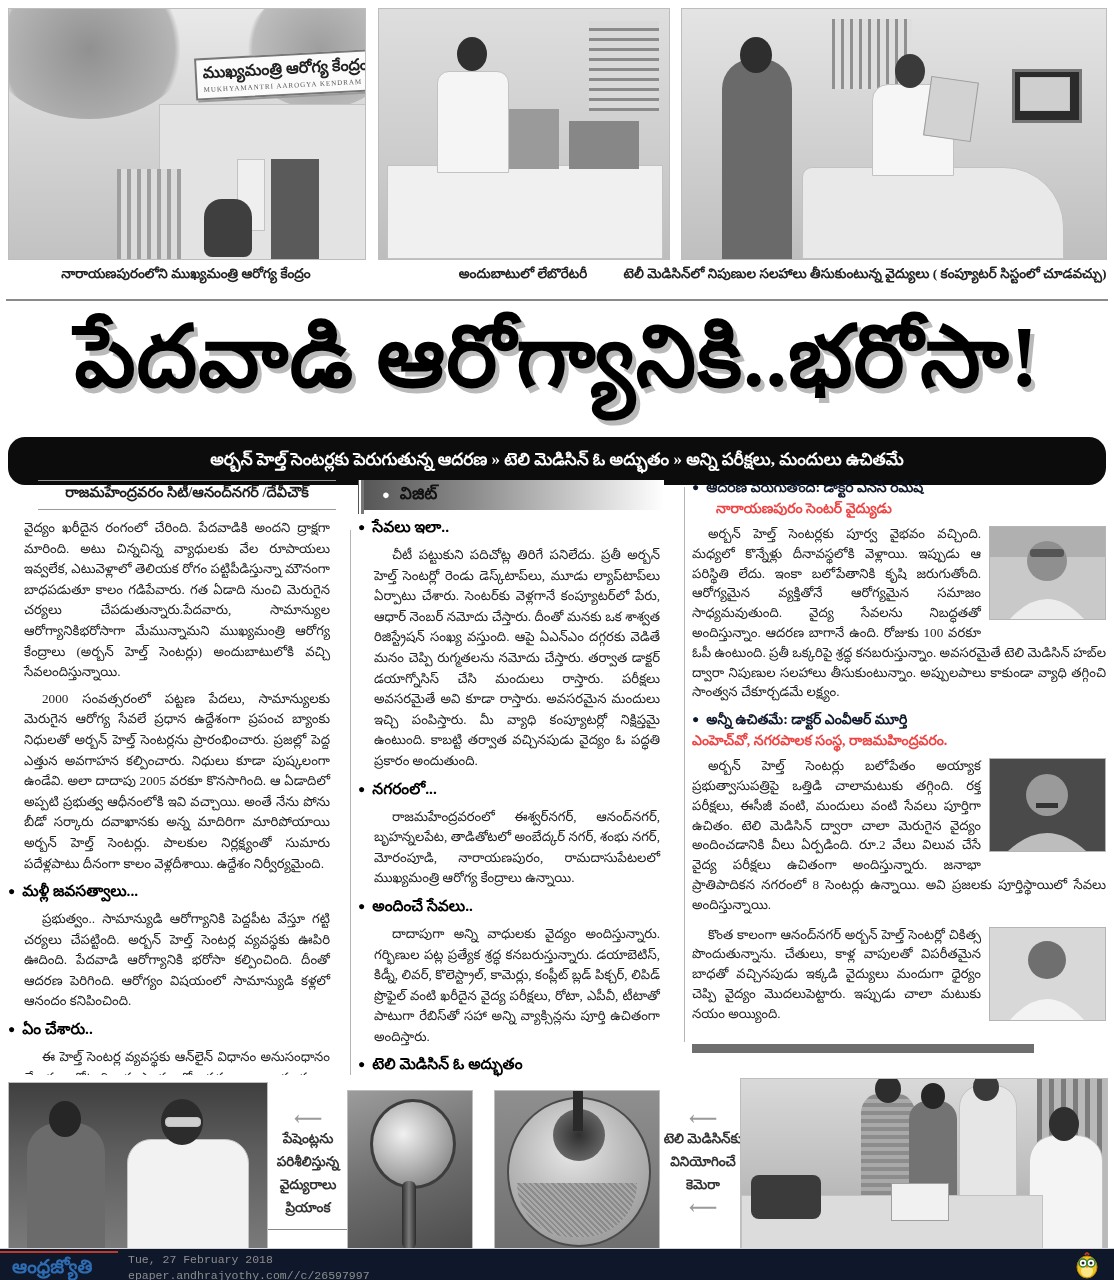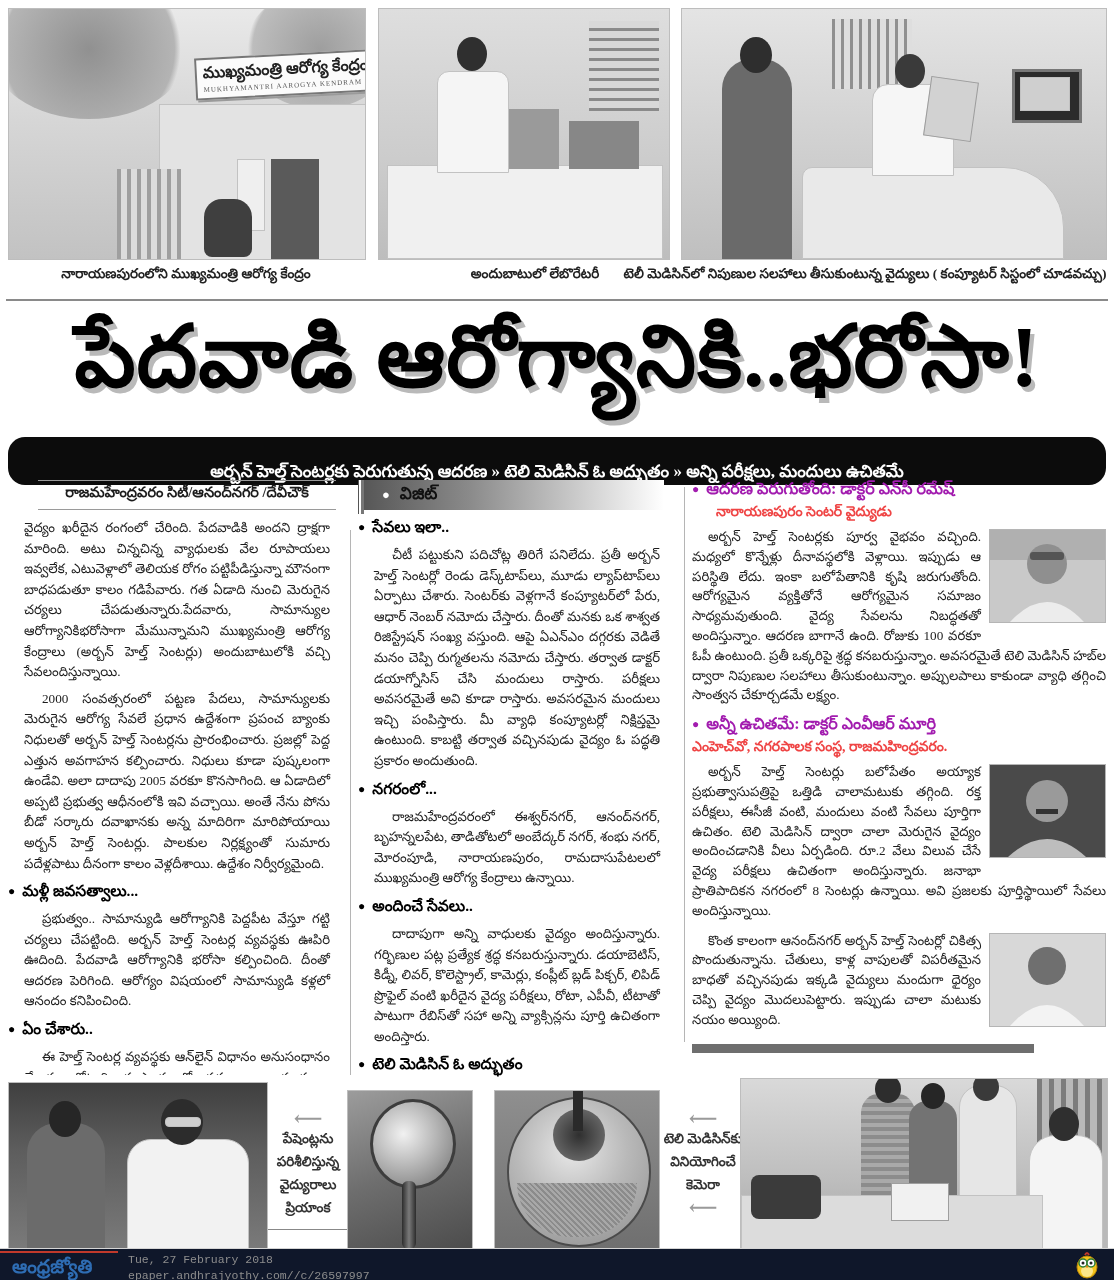--- a/index.html
+++ b/index.html
@@ -16,21 +16,21 @@
   .signboard .tl{font-weight:bold;font-size:16px;color:#222;white-space:nowrap;}
   .signboard .en{font-size:7px;letter-spacing:1px;color:#555;white-space:nowrap;}
   
   .caption{position:absolute;font-size:13.5px;font-weight:bold;color:#222;text-align:center;line-height:1.25;}
   
   .rule-top{position:absolute;left:6px;right:6px;top:299px;height:2px;background:#8a8a8a;}
   .headline{position:absolute;left:0;top:306px;width:1114px;text-align:center;
             font-size:86px;font-weight:bold;letter-spacing:1px;color:#000;
             text-shadow:4px 5px 0 #b9b9b9;line-height:1.2;}
   .subhead-bar{position:absolute;left:8px;top:437px;width:1098px;height:48px;background:#0c0c0c;
-               border-radius:17px;color:#fff;display:flex;align-items:flex-end;justify-content:center;
+               border-radius:17px;color:#fff;display:flex;align-items:center;justify-content:center;
                font-size:17px;font-weight:bold;}
   
   .col{position:absolute;top:480px;overflow:hidden;}
   .col-left{left:8px;width:338px;height:595px;}
   .col-mid{left:358px;width:318px;height:600px;}
   .col-right{left:692px;width:414px;height:562px;}
   .byline{font-size:14.5px;font-weight:bold;text-align:center;border-top:1px solid #9a9a9a;
           border-bottom:1px solid #9a9a9a;padding:3px 0 5px;margin:0 10px 8px 30px;}
   .body-txt{font-size:13.2px;line-height:1.56;text-align:justify;margin:0 16px 6px;text-indent:18px;}
   .sec-head{font-size:15.5px;font-weight:bold;margin:8px 0 6px;color:#000;}
@@ -39,21 +39,21 @@
   
   .visit-wrap{position:relative;height:30px;margin-bottom:4px;}
   .visit-dbar{position:absolute;left:-6px;top:0;width:7px;height:34px;background:#555;
               border-right:2px solid #fff;box-shadow:3px 0 0 #777;}
   .visit-bar{position:absolute;left:6px;top:0;width:300px;height:30px;
              background:linear-gradient(to right,#575757,#8a8a8a 35%,#ffffff 100%);
              display:flex;align-items:center;font-size:17px;font-weight:bold;color:#111;}
   .visit-bar .wdot{color:#fff;font-size:13px;margin:0 10px 0 18px;}
   
   .quote{margin-bottom:10px;overflow:hidden;}
-  .q-head{font-size:16px;font-weight:bold;color:#a21caf;margin:0 0 2px;}
+  .q-head{font-size:14px;font-weight:bold;color:#0f172a;margin:0 0 2px;}
   .q-sub{font-size:14px;font-weight:bold;color:#ef4444;margin:0 0 4px 24px;}
   .q-sub.noindent{margin-left:0;}
   .q-body{font-size:13.2px;line-height:1.5;text-align:justify;margin:0;text-indent:16px;}
   .portrait{float:right;width:115px;height:92px;margin:2px 0 4px 8px;background:#d8d8d8;
             border:1px solid #b5b5b5;position:relative;overflow:hidden;}
   .portrait svg{position:absolute;inset:0;}
   .endbar{position:absolute;left:692px;top:1044px;width:342px;height:9px;background:#6e6e6e;}
   
   .arrow-cap{position:absolute;font-size:13.5px;font-weight:bold;text-align:center;color:#333;line-height:1.7;}
   .arrow-glyph{display:block;color:#9a9a9a;font-size:20px;line-height:1;}
@@ -105,21 +105,21 @@
     <div class="sil" style="left:58px;top:28px;width:32px;height:36px;border-radius:50%;background:#2e2e2e;"></div>
     <div class="sil light" style="left:120px;bottom:0;width:260px;height:90px;background:#e9e9e9;border-radius:10px 60px 0 0;"></div>
     <div class="sil light" style="left:190px;top:75px;width:80px;height:90px;border-radius:16px 16px 0 0;background:#f6f6f6;"></div>
     <div class="sil" style="left:213px;top:45px;width:30px;height:34px;border-radius:50%;background:#3a3a3a;"></div>
     <div class="sil light" style="left:245px;top:70px;width:46px;height:58px;background:#d2d2d2;transform:rotate(8deg);border:1px solid #9c9c9c;"></div>
     <div class="sil" style="left:330px;top:60px;width:64px;height:48px;background:#2b2b2b;border:3px solid #777;"></div>
     <div class="sil light" style="left:338px;top:68px;width:48px;height:32px;background:#cfcfcf;"></div>
   </div>
 
   <div class="caption" style="left:8px;top:266px;width:356px;">నారాయణపురంలోని ముఖ్యమంత్రి ఆరోగ్య కేంద్రం</div>
-  <div class="caption" style="left:390px;top:266px;width:290px;">అందుబాటులో లేబొరేటరీ</div>
+  <div class="caption" style="left:378px;top:266px;width:290px;">అందుబాటులో లేబొరేటరీ</div>
   <div class="caption" style="left:620px;top:266px;width:490px;">టెలీ మెడిసిన్‌లో నిపుణుల సలహాలు తీసుకుంటున్న వైద్యులు ( కంప్యూటర్ సిస్టంలో చూడవచ్చు)</div>
 
   <div class="rule-top"></div>
 
   <div class="headline">పేదవాడి ఆరోగ్యానికి..భరోసా!</div>
   <div class="subhead-bar">
     <span>అర్బన్ హెల్త్ సెంటర్లకు పెరుగుతున్న ఆదరణ » టెలి మెడిసిన్ ఓ అద్భుతం  » అన్ని పరీక్షలు, మందులు ఉచితమే</span>
   </div>
 
   <div class="col col-left">

